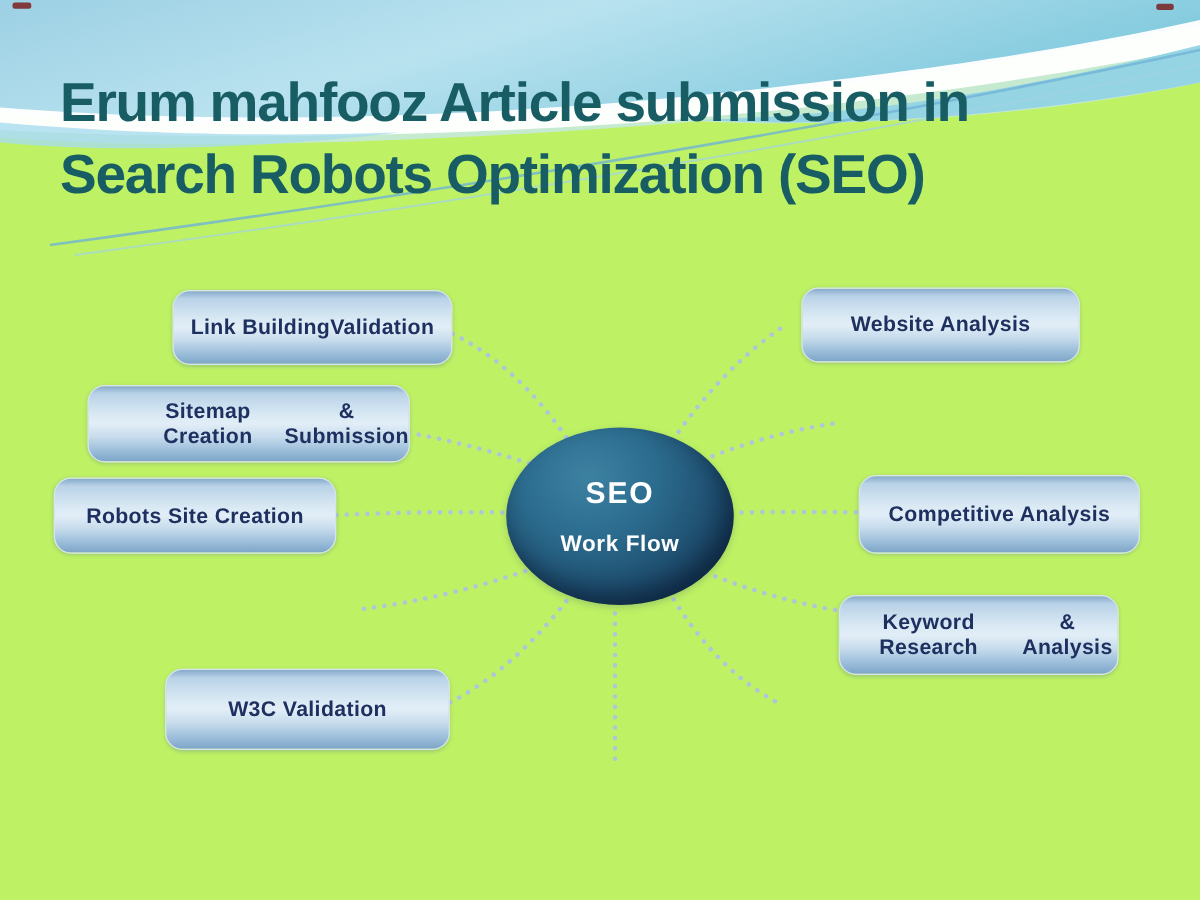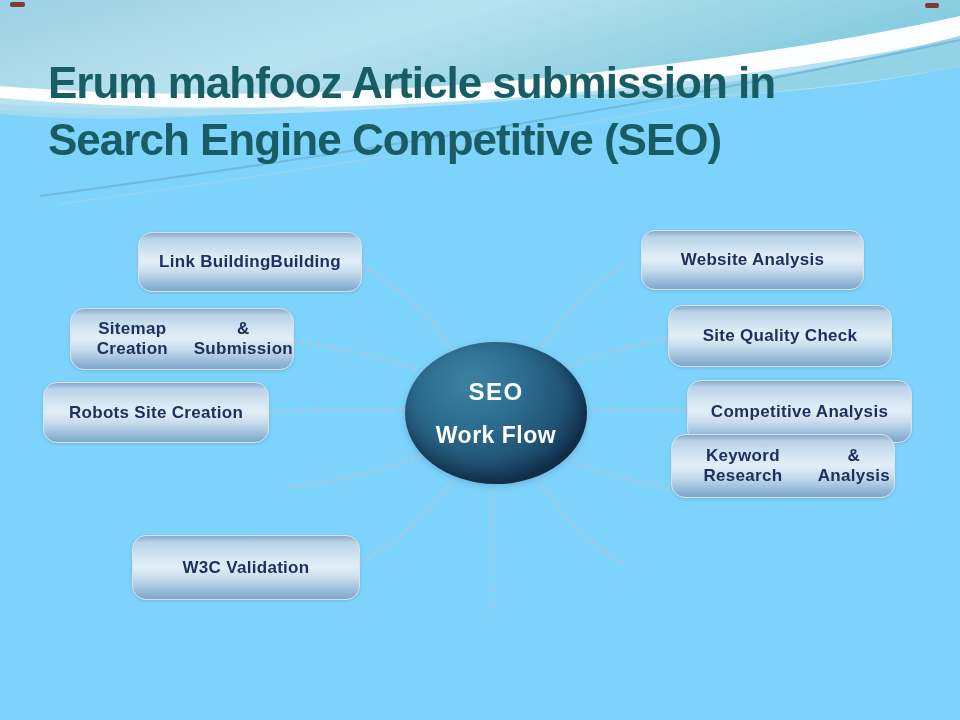--- a/index.html
+++ b/index.html
@@ -1,19 +1,19 @@
 <!DOCTYPE html>
 <html><head>
 <meta charset="utf-8">
 <style>
   html,body{margin:0;padding:0;}
   body{font-family:"Liberation Sans",sans-serif;}
   #slide{
     position:relative;width:960px;height:720px;overflow:hidden;
-    background:#7dd3fc;
+    background:#bef264;
   }
   
   #banner{position:absolute;left:0;top:0;width:960px;height:300px;pointer-events:none;}
   
   .artifact{position:absolute;background:#7a2020;border-radius:2px;opacity:.85;}
   
   #title{
     position:absolute;left:48px;top:54px;width:880px;
     color:#175d63;font-weight:bold;font-size:44px;line-height:57px;
     letter-spacing:-1px;
@@ -36,21 +36,21 @@
   
   #sphere{
     position:absolute;left:405px;top:342px;width:182px;height:142px;
     border-radius:50%;
     background:radial-gradient(ellipse at 36% 28%,#3d81a1 0%,#2c6d8f 32%,#1e4d6e 64%,#122c47 100%);
     box-shadow:inset -6px -10px 18px rgba(0,10,30,.45), 0 2px 6px rgba(60,80,110,.25);
     display:flex;flex-direction:column;align-items:center;justify-content:center;
     color:#ffffff;font-weight:bold;text-align:center;
   }
   #sphere .l1{font-size:24px;letter-spacing:1.5px;}
-  #sphere .l2{font-size:23px;letter-spacing:.5px;margin-top:16px;}
+  #sphere .l2{font-size:18px;letter-spacing:.5px;margin-top:16px;}
 </style>
 </head>
 <body>
 
 <div id="slide">
 
   <svg id="banner" viewBox="0 0 960 300" aria-hidden="true">
     <defs>
       <linearGradient id="skyGrad" x1="0" y1="0" x2="1" y2="0.35">
         <stop offset="0" stop-color="#9cd0e4"></stop>
@@ -71,68 +71,64 @@
     <path d="M60,204 C400,158 710,104 960,52" stroke="#a3d2e8" stroke-width="1.5" fill="none" opacity="0.7"></path>
 
     <path d="M0,98 C90,106 200,110 320,106 C200,120 80,122 0,114 Z" fill="#a8dcec" opacity="0.8"></path>
   </svg>
 
   <div class="artifact" style="left:10px;top:2px;width:15px;height:5px;"></div>
   <div class="artifact" style="left:925px;top:3px;width:14px;height:5px;"></div>
 
   <div id="title">
     <div>Erum mahfooz Article submission in</div>
-    <div>Search Engine Competitive (SEO)</div>
+    <div>Search Robots Optimization (SEO)</div>
   </div>
 
   <svg id="connectors" viewBox="0 0 960 720" aria-hidden="true">
     <path d="M362,267 Q413,292 453,350"></path>
     <path d="M294,341 Q362,350 430,373"></path>
     <path d="M269,412 Q336,409 403,410"></path>
     <path d="M291,487 Q362,478 431,453"></path>
     <path d="M360,562 Q412,535 456,477"></path>
     <path d="M492,607 L492,486"></path>
     <path d="M624,263 Q578,295 539,351"></path>
     <path d="M666,339 Q612,347 555,371"></path>
     <path d="M693,410 Q640,409 589,410"></path>
     <path d="M668,488 Q612,478 557,455"></path>
     <path d="M620,561 Q573,535 538,478"></path>
   </svg>
 
   <div class="node" style="left:138px;top:232px;width:222px;height:58px;">
     <span>Link Building</span>
-    <span>Building</span>
+    <span>Validation</span>
   </div>
-  <div class="node" style="left:70px;top:308px;width:222px;height:60px;">
+  <div class="node" style="left:70px;top:308px;width:222px;height:60px;padding-left:34px;">
     <span>Sitemap Creation</span>
     <span>&amp; Submission</span>
   </div>
   <div class="node" style="left:43px;top:382px;width:224px;height:59px;">
     <span>Robots Site Creation</span>
 
   </div>
   <div class="node" style="left:132px;top:535px;width:226px;height:63px;text-align:right;">
     <span>W3C Validation</span>
 
   </div>
 
 
   <div class="node" style="left:641px;top:230px;width:221px;height:58px;">
     <span>Website Analysis</span>
 
   </div>
-  <div class="node" style="left:668px;top:305px;width:222px;height:60px;">
-    <span>Site Quality Check</span>
-
-  </div>
   <div class="node" style="left:687px;top:380px;width:223px;height:61px;">
     <span>Competitive Analysis</span>
 
   </div>
-  <div class="node" style="left:671px;top:434px;width:222px;height:62px;">
+  <div class="node" style="left:671px;top:476px;width:222px;height:62px;">
     <span>Keyword Research</span>
     <span>&amp; Analysis</span>
   </div>
 
   <div id="sphere">
     <div class="l1">SEO</div>
     <div class="l2">Work Flow</div>
   </div>
 
 </div>

